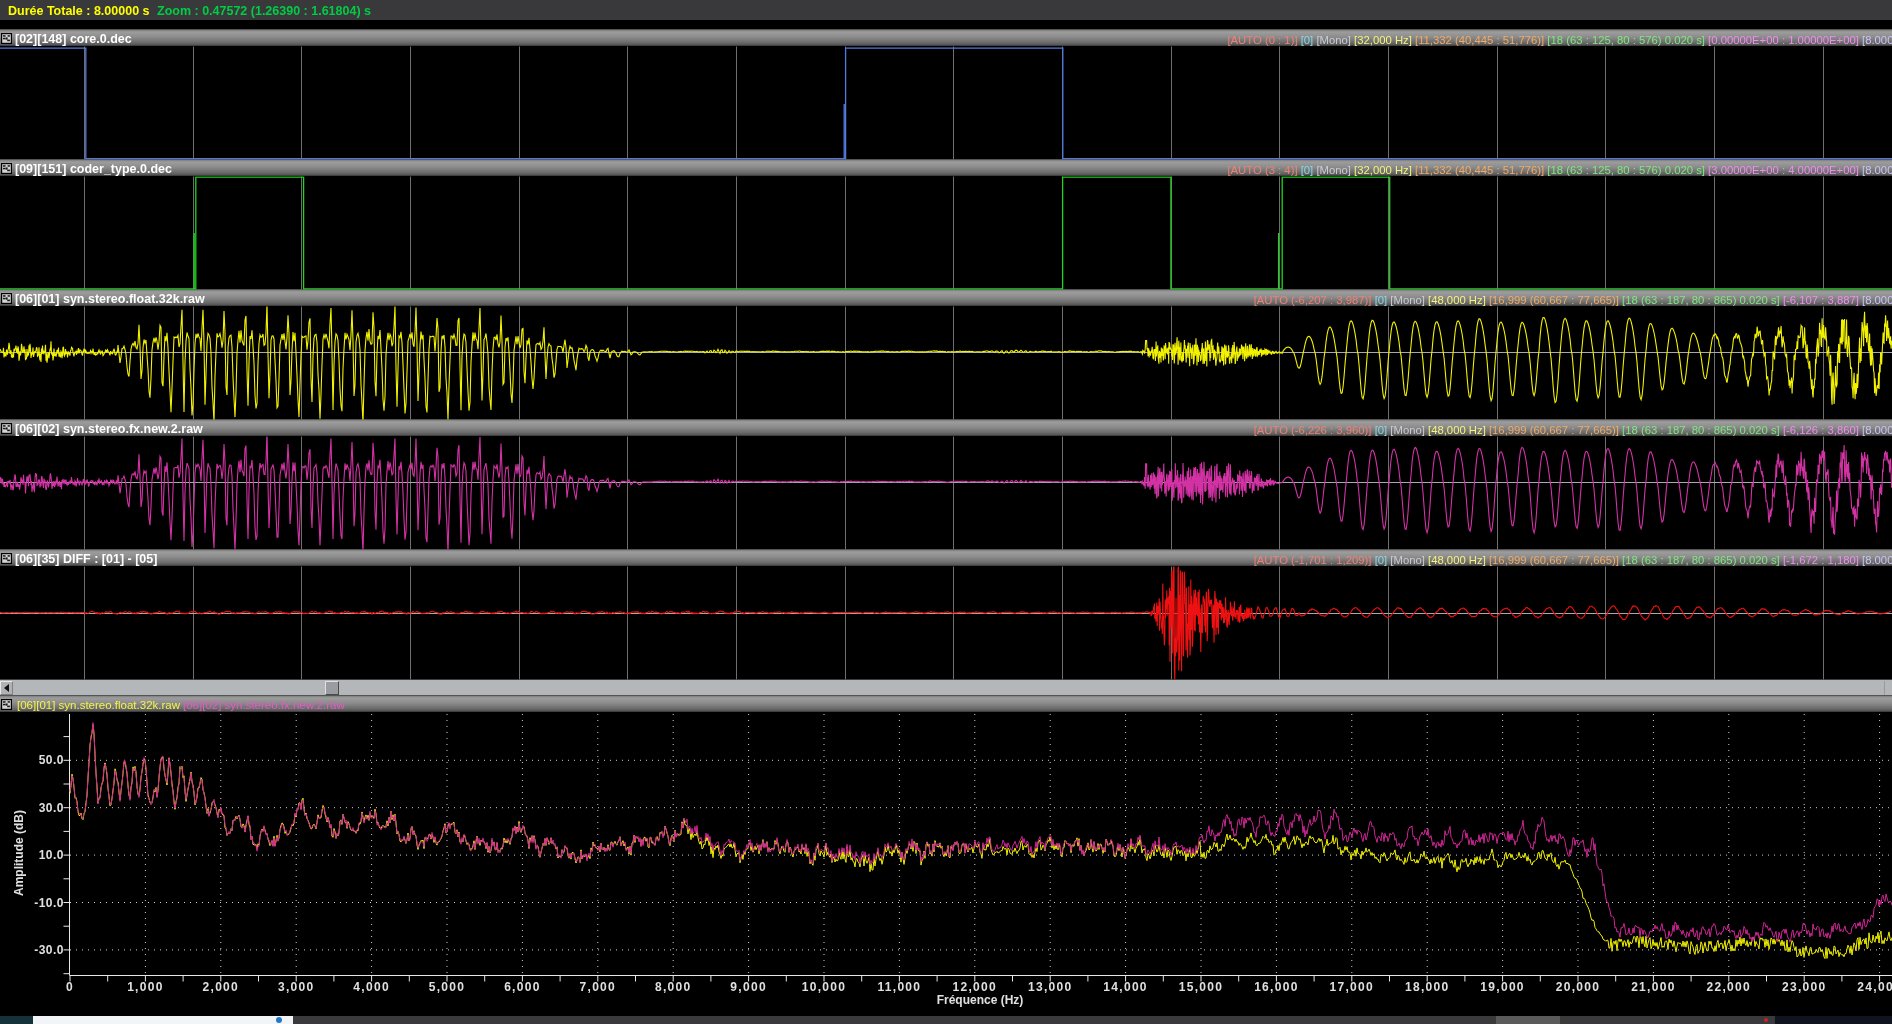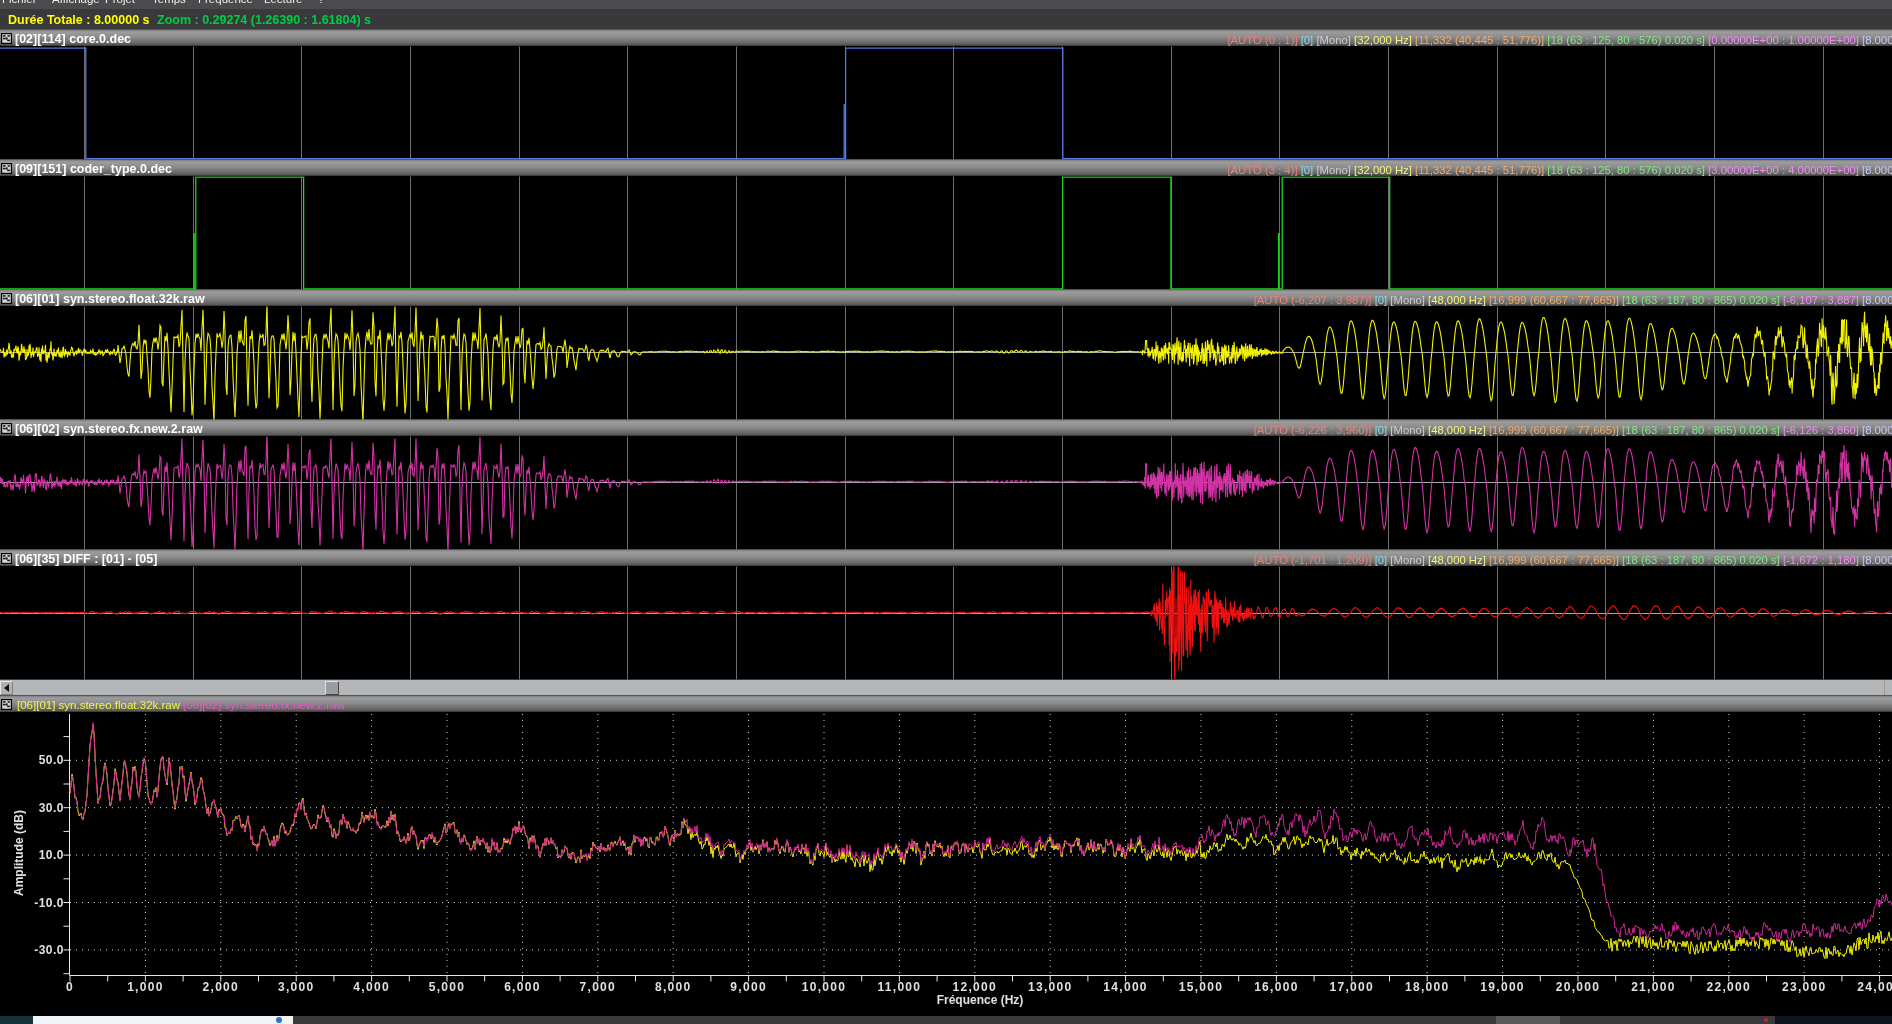--- a/index.html
+++ b/index.html
@@ -1,19 +1,19 @@
 <!DOCTYPE html>
 <html><head><meta charset="utf-8"><style>
 *{margin:0;padding:0;box-sizing:border-box}
 html,body{background:#000}
 #root{position:relative;width:1892px;height:1024px;overflow:hidden;background:#000;
  font-family:"Liberation Sans",sans-serif}
 #menubar{position:absolute;left:0;top:0;width:100%;height:9px;background:#4b4b4d;overflow:hidden}
 #menubar span{position:absolute;top:-8px;font-size:11.5px;color:#eee;line-height:15px}
-#infobar{position:absolute;left:0;top:9px;width:100%;height:28px;background:#39393b;
+#infobar{position:absolute;left:0;top:0;width:100%;height:20px;background:#39393b;
  font-size:12.5px;font-weight:bold;line-height:22px;white-space:nowrap}
 .hdr{position:absolute;left:0;width:100%;height:17px;overflow:hidden;
  background:linear-gradient(180deg,#7e7e7e 0%,#9d9d9d 12%,#8b8b8b 45%,#6b6b6b 78%,#565656 92%,#303030 100%);
  border-top:1px solid #555}
 .ttl{position:absolute;left:15px;top:1px;font-size:12.5px;font-weight:bold;color:#fff;line-height:16px}
 .ttl2{position:absolute;top:1px;font-size:11.5px;line-height:16px}
 .rinfo{position:absolute;right:-14px;top:1.5px;font-size:11.3px;line-height:16px;white-space:nowrap}
 #sbar{position:absolute;left:0;top:679px;width:100%;height:16px;background:#b4b7ba;border-top:1px solid #3c3c3c}
 .sbtn{position:absolute;top:1px;width:13px;height:14px;background:#b0b3b6;
  border:1px solid #808080;border-top-color:#e8e8e8;border-left-color:#e8e8e8}
@@ -28,32 +28,32 @@
       <span style="left:2px">Fichier</span>
       <span style="left:52px">Affichage</span>
       <span style="left:105px">Projet</span>
       <span style="left:152px">Temps</span>
       <span style="left:198px">Fréquence</span>
       <span style="left:264px">Lecture</span>
       <span style="left:318px">?</span>
     </div>
 <div id="infobar">
       <span style="color:#ffff00;position:absolute;left:8px">Durée Totale : 8.00000 s</span>
-      <span style="color:#00cc44;position:absolute;left:157px">Zoom : 0.29274 (1.26390 : 1.61804) s</span>
+      <span style="color:#00cc44;position:absolute;left:157px">Zoom : 0.47572 (1.26390 : 1.61804) s</span>
     </div>
 <div class="hdr" style="top:29px">
       <svg width="11" height="11" style="position:absolute;left:1px;top:3px" xmlns="http://www.w3.org/2000/svg">
         <rect x="0.5" y="0.5" width="10" height="10" fill="#d4d4d4" stroke="#000" stroke-width="1.4"></rect>
         <rect x="2" y="2.2" width="2.6" height="1.5" fill="#1a1a1a"></rect>
         <rect x="6.6" y="2.2" width="2.3" height="1.5" fill="#1a1a1a"></rect>
         <rect x="2" y="4.8" width="2.6" height="1.5" fill="#1a1a1a"></rect>
         <rect x="4.7" y="4.4" width="1.9" height="2.2" fill="#1a1a1a"></rect>
         <rect x="6.2" y="6.6" width="2.7" height="1.6" fill="#1a1a1a"></rect>
       </svg>
-      <span class="ttl">[02][114] core.0.dec</span>
+      <span class="ttl">[02][148] core.0.dec</span>
       <span class="rinfo"><span style="color:#ef8276">[AUTO (0 : 1)]</span><span style="color:#c9ccd4"> </span><span style="color:#86d9ea">[0]</span><span style="color:#c9ccd4"> </span><span style="color:#c9ccd4">[Mono]</span><span style="color:#c9ccd4"> </span><span style="color:#f4f47c">[32,000 Hz]</span><span style="color:#c9ccd4"> </span><span style="color:#f2ab66">[11,332 (40,445 : 51,776)]</span><span style="color:#c9ccd4"> </span><span style="color:#7fe87f">[18 (63 : 125, 80 : 576) 0.020 s]</span><span style="color:#c9ccd4"> </span><span style="color:#f08cf0">[0.00000E+00 : 1.00000E+00]</span><span style="color:#c9ccd4"> </span><span style="color:#c9c4f6">[8.00000</span></span>
     </div>
     <div class="hdr" style="top:159px">
       <svg width="11" height="11" style="position:absolute;left:1px;top:3px" xmlns="http://www.w3.org/2000/svg">
         <rect x="0.5" y="0.5" width="10" height="10" fill="#d4d4d4" stroke="#000" stroke-width="1.4"></rect>
         <rect x="2" y="2.2" width="2.6" height="1.5" fill="#1a1a1a"></rect>
         <rect x="6.6" y="2.2" width="2.3" height="1.5" fill="#1a1a1a"></rect>
         <rect x="2" y="4.8" width="2.6" height="1.5" fill="#1a1a1a"></rect>
         <rect x="4.7" y="4.4" width="1.9" height="2.2" fill="#1a1a1a"></rect>
         <rect x="6.2" y="6.6" width="2.7" height="1.6" fill="#1a1a1a"></rect>

